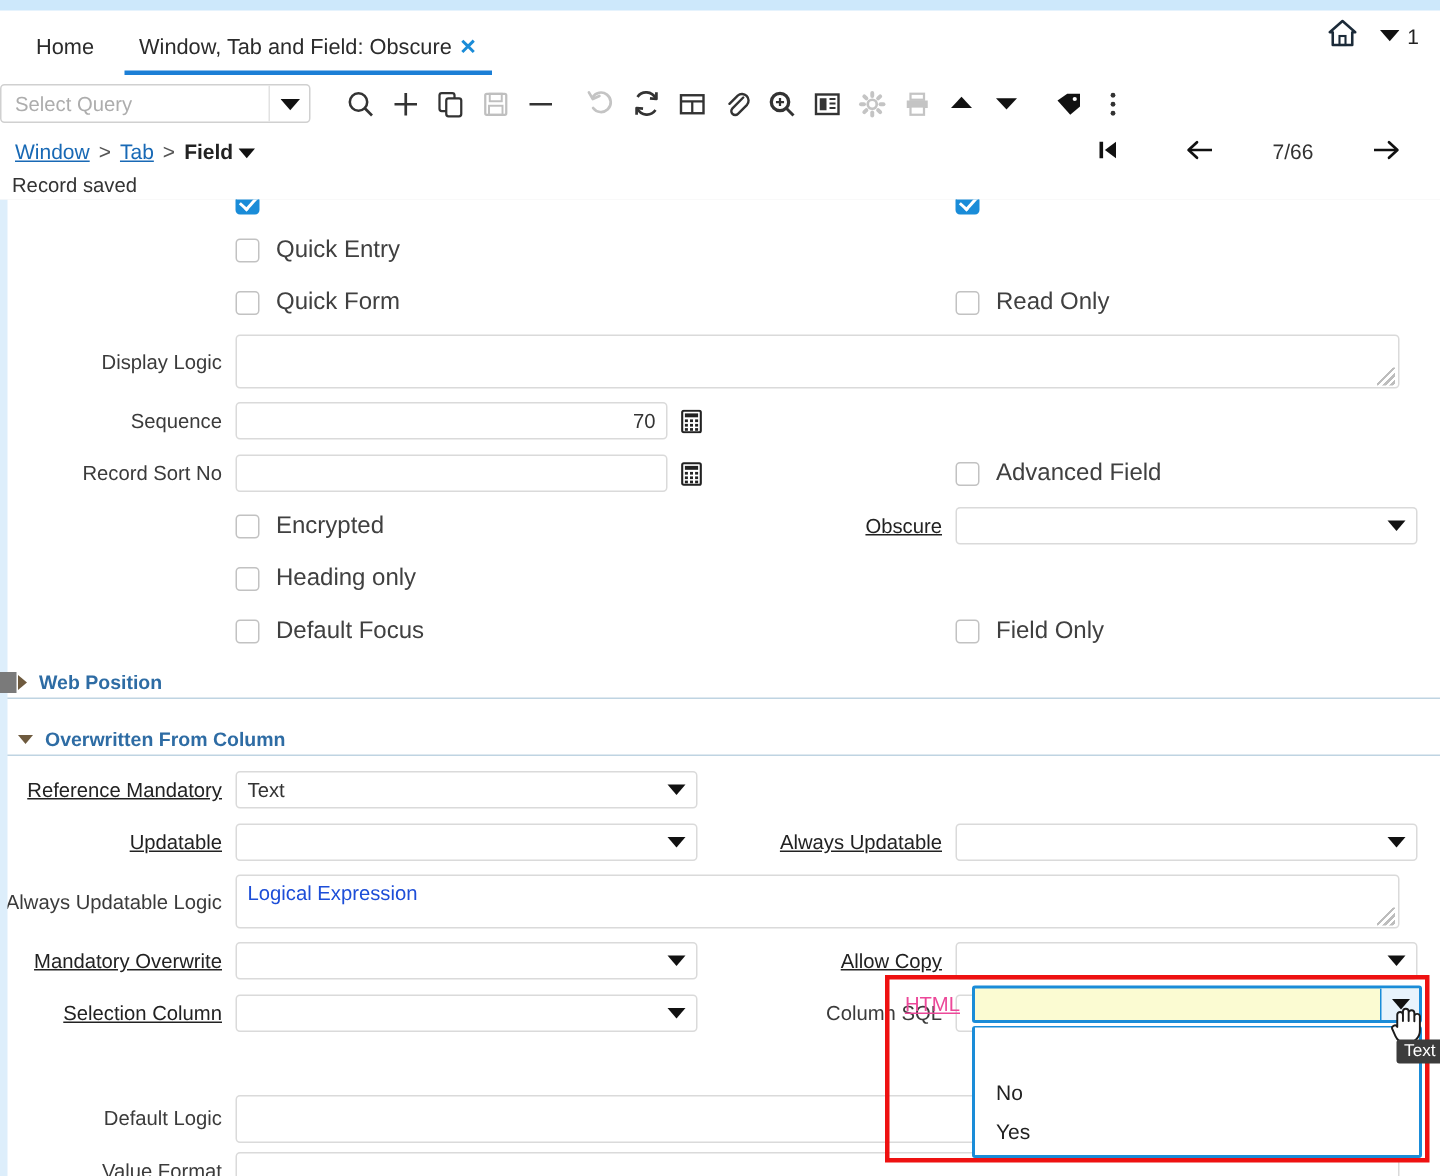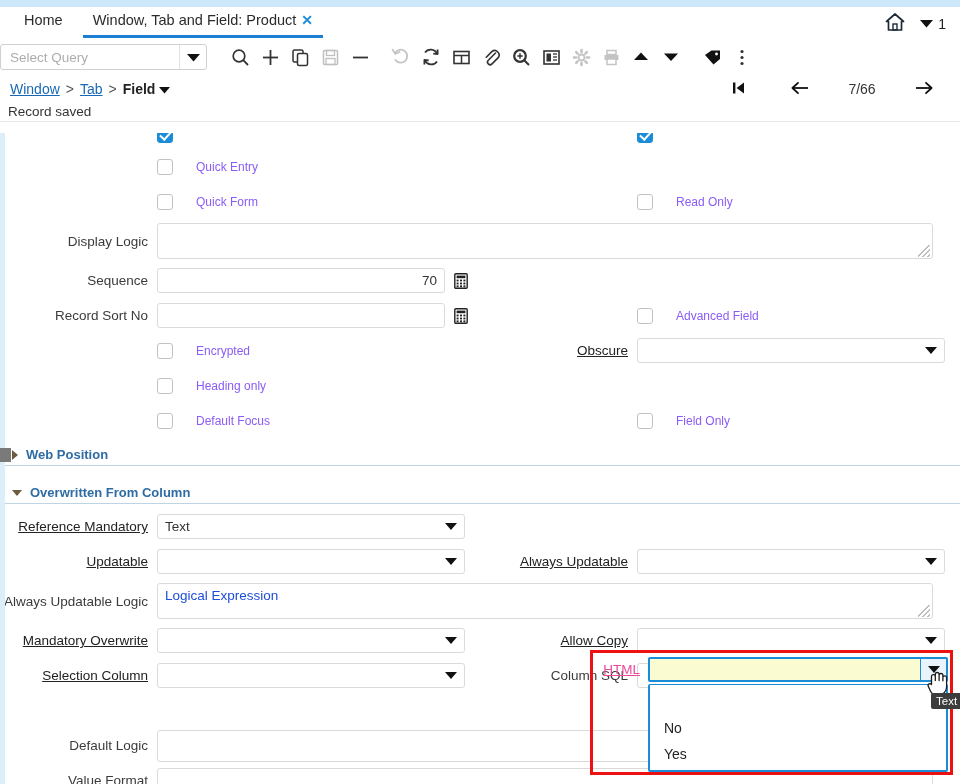--- a/index.html
+++ b/index.html
@@ -14,21 +14,21 @@
     position: relative;
   }
 
   
   #top-accent { height: 7px; background:#cde8fb; width:100%; }
 
   
   #tabbar {
     height: 31px; display:flex; align-items:flex-end;
     padding-left: 14px; gap: 0px;
-    border-bottom: 0; background:#fff;
+    border-bottom: 0; background:#fff;margin-top:12px;
   }
   .tab {
     font-size: 14.5px; color:#2b2b2b;
     padding: 2px 10px 6px 10px; margin-right:10px;
     border-bottom: 3px solid transparent; cursor:pointer;
     white-space:nowrap; line-height:18px;
   }
   .tab.active { border-bottom-color:#1c7fd6; }
   .tab .x { color:#1a8cd8; font-weight:bold; margin-left:5px; font-size:14px; }
 
@@ -131,21 +131,21 @@
   .chkrow { display:flex; align-items:center; }
   .chk {
     width:16px;height:16px;border:1px solid #c2c2c2;border-radius:3px;
     background:#fff; flex:none; cursor:pointer;
   }
   .chk.on { background:#1a8cd8; border-color:#1a8cd8; position:relative; }
   .chk.on::after {
     content:""; position:absolute; left:4px; top:1px; width:5px; height:9px;
     border:solid #fff; border-width:0 2px 2px 0; transform:rotate(42deg);
   }
-  .chklbl { margin-left:23px; font-size:12px; color:#8b5cf6; white-space:nowrap; }
+  .chklbl { margin-left:11px; font-size:16px; color:#404040; white-space:nowrap; }
   .ta {
     border:1px solid #dadada; border-radius:3px; background:#fff;
     position:relative; font-size:13.5px; color:#333; padding:4px 7px;
   }
   .ta .ph { color:#1d4ed8; }
   .grip {
     position:absolute; right:2px; bottom:1px; width:12px; height:12px;
     background:
       linear-gradient(135deg, transparent 44%, #bdbdbd 44%, #bdbdbd 54%, transparent 54%),
       linear-gradient(135deg, transparent 64%, #bdbdbd 64%, #bdbdbd 74%, transparent 74%),
@@ -213,21 +213,21 @@
 </head>
 <body>
 
 <div id="top-accent"></div>
 
 <div id="tabbar">
   <div class="tab">
     <span>Home</span>
   </div>
   <div class="tab active">
-    <span>Window, Tab and Field: Product</span><span class="x">✕</span>
+    <span>Window, Tab and Field: Obscure</span><span class="x">✕</span>
   </div>
 </div>
 
 <div id="hdr-right">
   <span>
     <svg width="22" height="20" viewBox="0 0 22 20">
       <path d="M11 2 L2.5 9.5 L4.5 9.5 L4.5 18 L17.5 18 L17.5 9.5 L19.5 9.5 Z" fill="none" stroke="#1c2b39" stroke-width="1.7" stroke-linejoin="round"></path>
       <rect x="9" y="12" width="4" height="6" fill="none" stroke="#1c2b39" stroke-width="1.4"></rect>
     </svg>
   </span>

